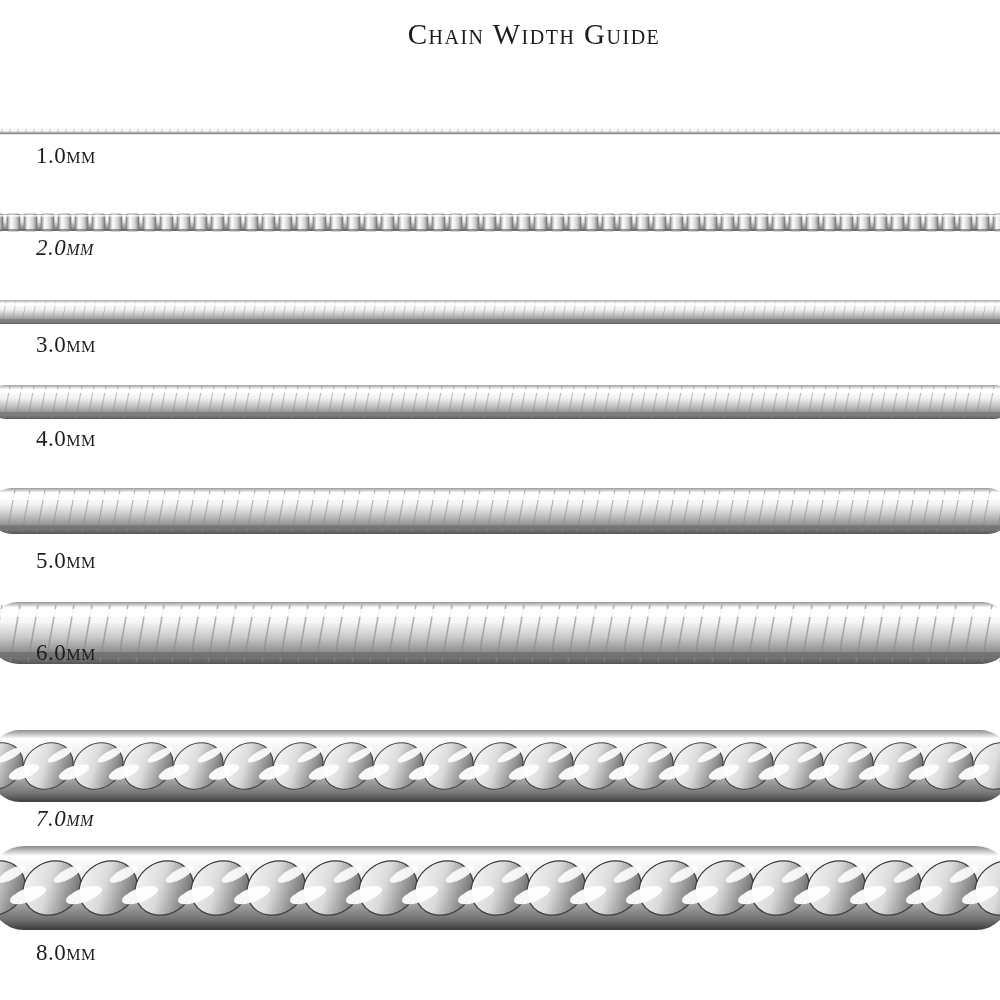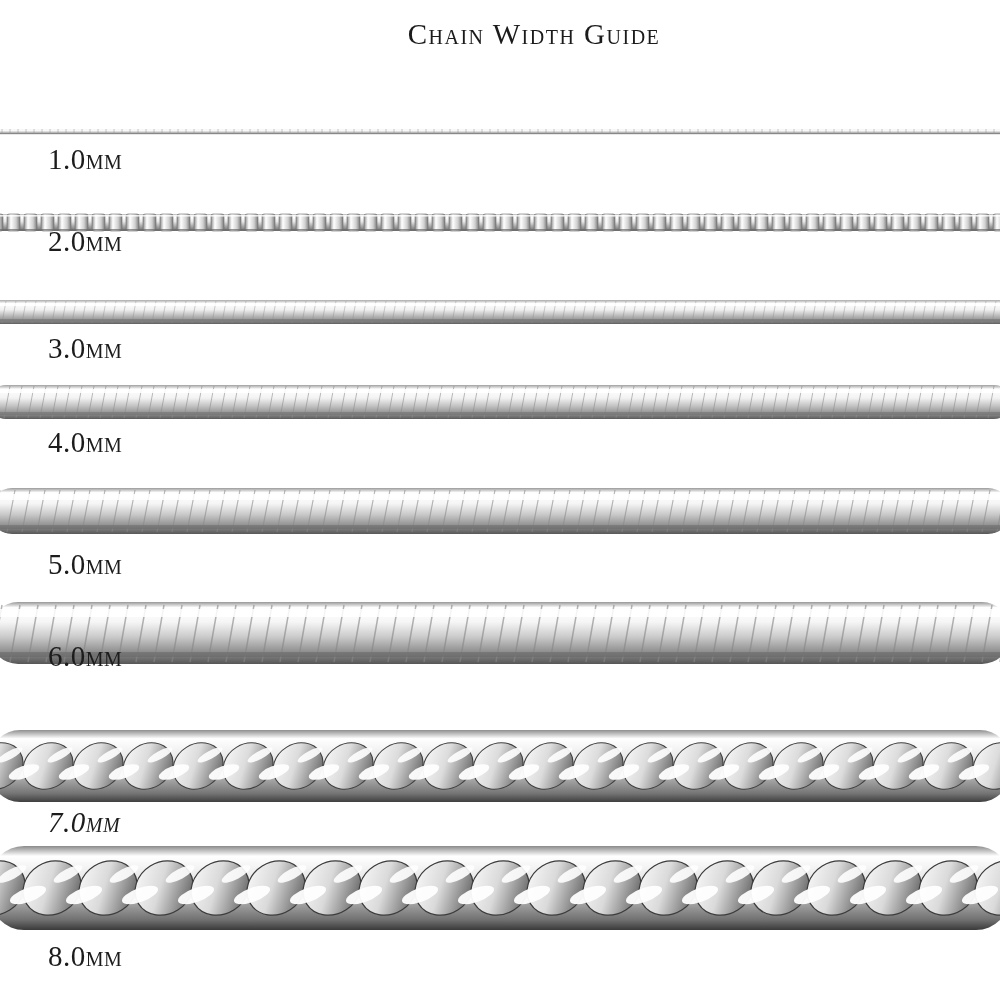--- a/index.html
+++ b/index.html
@@ -43,26 +43,25 @@
   .chain {
     position: absolute;
     left: -10px;
     width: 1020px;
     top: 0;
   }
   .label {
     position: absolute;
     left: 36px;
     font-family: "Liberation Serif", serif;
-    font-size: 29px;
+    font-size: 23px;
     color: #1c1c1c;
     letter-spacing: 0.5px;
     font-variant: small-caps;
     white-space: nowrap;
-    margin-left: 12px;
   }
 </style>
 </head>
 <body>
 
 <div id="page">
 
   <div id="title">Chain Width Guide</div>
 
   <div class="row">
@@ -195,21 +194,21 @@
             <rect x="952" y="9" width="13" height="17" rx="2"></rect>
               <rect x="969" y="9" width="13" height="17" rx="2"></rect>
             <rect x="986" y="9" width="13" height="17" rx="2"></rect>
               <rect x="1003" y="9" width="13" height="17" rx="2"></rect>
           </g>
         </g>
         <rect x="0" y="10" width="1020" height="1.6" fill="#ffffff" opacity="0.8"></rect>
         <rect x="0" y="24" width="1020" height="1.6" fill="#6a6a6a" opacity="0.7"></rect>
       </svg>
     </div>
-    <div class="label" style="top:225px;">2.0mm</div>
+    <div class="label" style="top:235px;font-style:italic;">2.0mm</div>
   </div>
 
   <div class="row">
     <div class="chain-wrap" style="top:292px;height:40px;">
       <svg class="chain" viewBox="0 0 1020 40" width="1020" height="40" preserveAspectRatio="none">
         <defs>
           <linearGradient id="g3" x1="0" y1="0" x2="0" y2="1">
             <stop offset="0%" stop-color="#a9a9a9"></stop>
             <stop offset="14%" stop-color="#ffffff"></stop>
             <stop offset="40%" stop-color="#f1f1f1"></stop>

